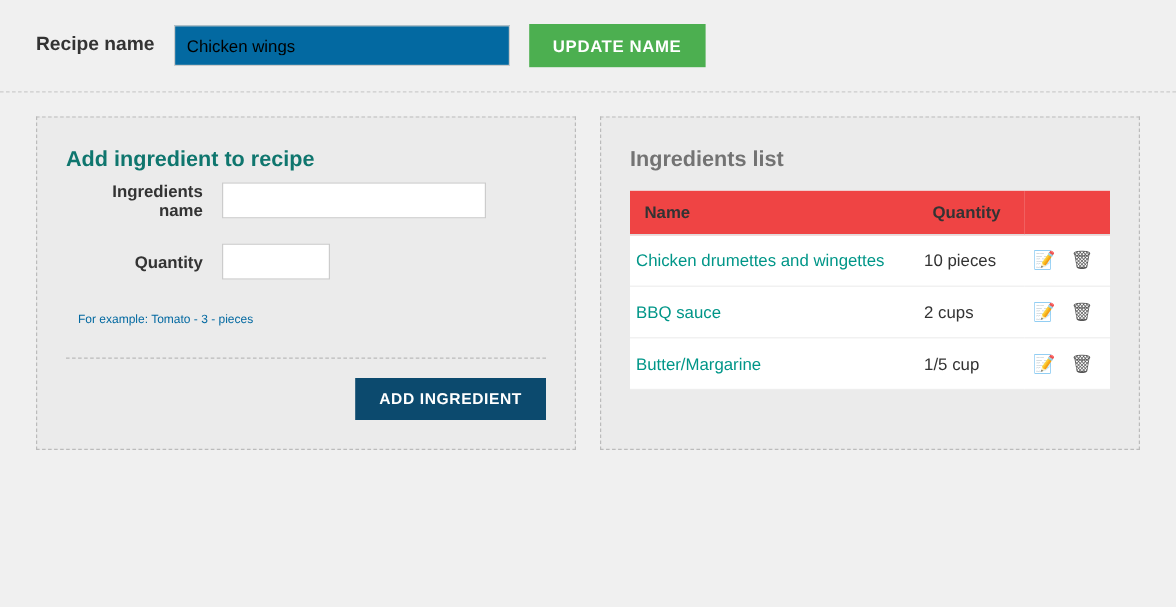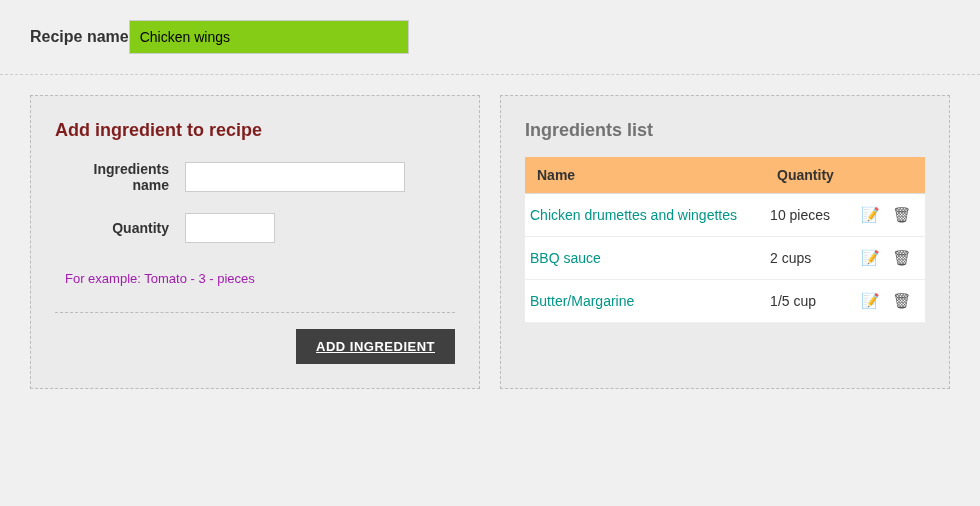--- a/index.html
+++ b/index.html
@@ -9,36 +9,37 @@
       color: #333;
       font-size: 14px;
     }
 
     
     .header-section {
       background: #f0f0f0;
       padding: 20px 30px;
       display: flex;
       align-items: center;
+      gap: 16px;
       border-bottom: 1px dashed #ccc;
       margin-bottom: 10px;
     }
 
     .recipe-name-label {
       font-weight: bold;
       font-size: 16px;
       white-space: nowrap;
     }
 
     .recipe-name-input {
       border: 1px solid #ccc;
       padding: 8px 10px;
       width: 280px;
       font-size: 14px;
-      background: #84cc16;
+      background: #0369a1;
       outline: none;
     }
 
     .update-name-btn {
       background: #4caf50;
       color: #fff;
       border: none;
       padding: 10px 20px;
       font-size: 14px;
       font-weight: bold;
@@ -59,22 +60,22 @@
       background: #ebebeb;
       border: 1px dashed #bbb;
       padding: 24px;
       display: flex;
       flex-direction: column;
     }
 
     .panel-title {
       font-size: 18px;
       font-weight: bold;
-      margin-bottom: 20px;
-      color: #7f1d1d;
+      margin-bottom: 8px;
+      color: #0f766e;
     }
 
     .form-row {
       display: flex;
       align-items: center;
       margin-bottom: 20px;
     }
 
     .form-label {
       width: 130px;
@@ -94,44 +95,43 @@
 
     .form-input-name {
       width: 220px;
     }
 
     .form-input-qty, .form-input-unit {
       width: 90px;
     }
 
     .example-text {
-      color: #a21caf;
-      font-size: 13px;
+      color: #0369a1;
+      font-size: 10px;
       margin-top: 8px;
       margin-bottom: 16px;
       padding-left: 10px;
     }
 
     .divider-dashed {
       border: none;
       border-top: 1px dashed #bbb;
       margin: 10px 0 16px 0;
     }
 
     .add-ingredient-btn {
       align-self: flex-end;
-      background: #404040;
+      background: #0c4a6e;
       color: #fff;
       border: none;
       padding: 10px 20px;
       font-size: 13px;
       font-weight: bold;
       cursor: pointer;
       letter-spacing: 0.5px;
-      text-decoration: underline;
     }
 
     
     .right-panel {
       flex: 1;
       background: #ebebeb;
       border: 1px dashed #bbb;
       padding: 24px;
     }
 
@@ -142,21 +142,21 @@
       color: #737373;
     }
 
     .ingredients-table {
       width: 100%;
       border-collapse: collapse;
       background: #fff;
     }
 
     .ingredients-table thead tr {
-      background: #fdba74;
+      background: #ef4444;
     }
 
     .ingredients-table th {
       text-align: left;
       padding: 10px 12px;
       font-weight: bold;
       font-size: 14px;
       color: #333;
       border-bottom: 1px solid #ddd;
     }
@@ -191,20 +191,21 @@
     .spacer {
       flex: 1;
     }
   </style>
 </head>
 <body>
 
 <div class="header-section">
   <span class="recipe-name-label">Recipe name</span>
   <input class="recipe-name-input" type="text" value="Chicken wings" style="">
+  <button class="update-name-btn">UPDATE NAME</button>
 </div>
 
 <div class="main-content">
 
   <div class="left-panel">
     <div class="panel-title">Add ingredient to recipe</div>
 
     <div class="form-row">
       <label class="form-label">Ingredients name</label>
       <input class="form-input form-input-name" type="text" style="">

